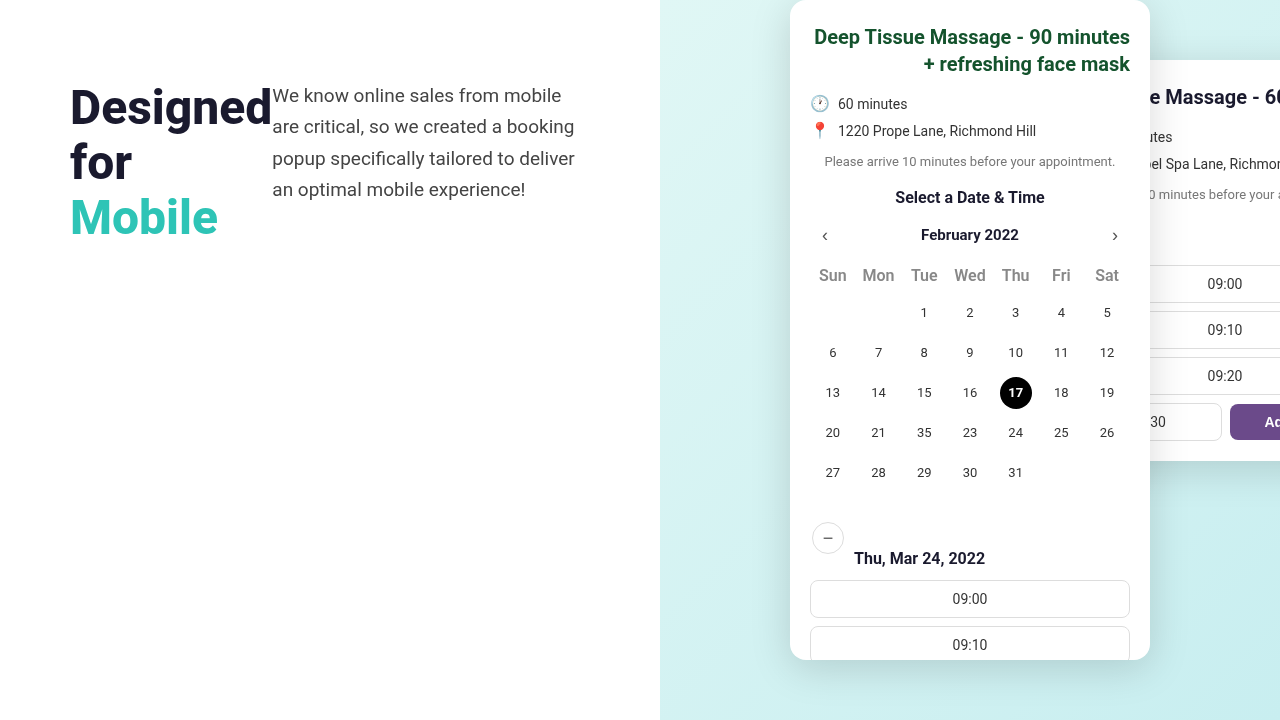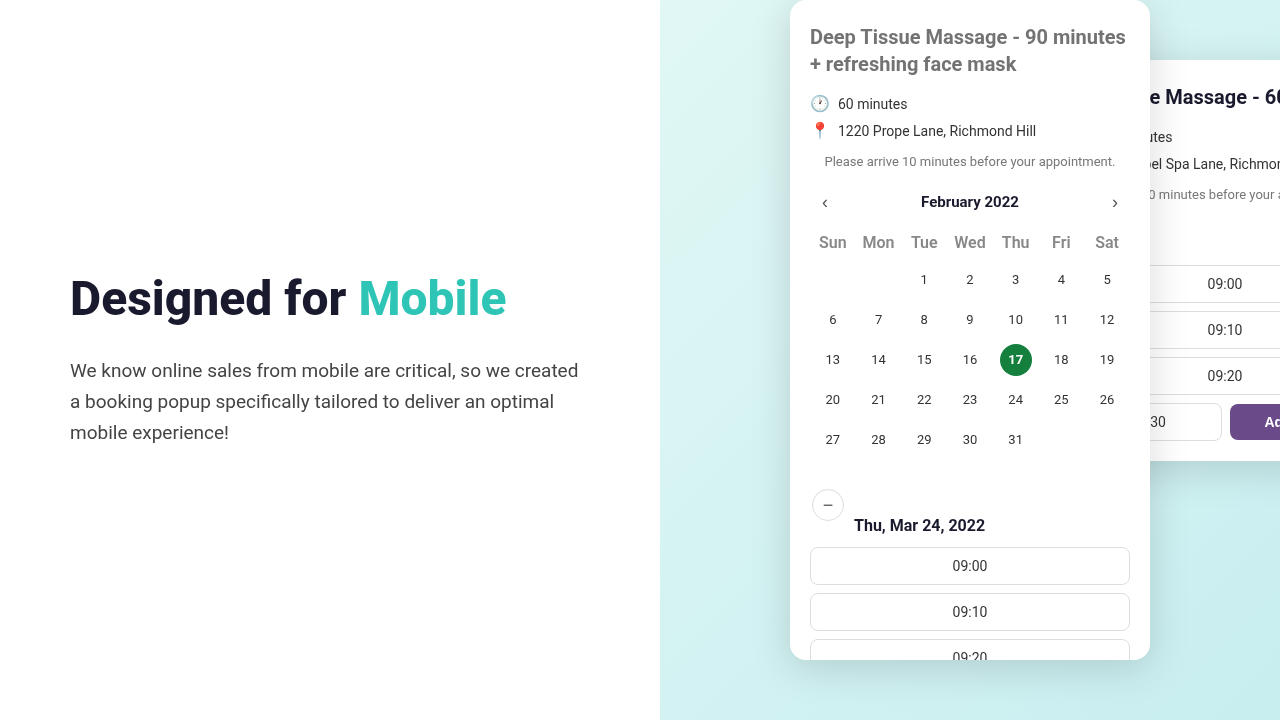--- a/index.html
+++ b/index.html
@@ -12,21 +12,20 @@
       display: flex;
       position: relative;
     }
 
     
     .left-section {
       width: 660px;
       flex-shrink: 0;
       padding: 80px 70px;
       display: flex;
-      flex-direction: column;
       justify-content: center;
       background: #fff;
     }
 
     .left-section h1 {
       font-size: 48px;
       font-weight: 800;
       color: #1a1a2e;
       margin-bottom: 28px;
       line-height: 1.15;
@@ -63,22 +62,22 @@
       padding: 24px 20px 20px;
       position: relative;
       z-index: 2;
       max-height: 660px;
       overflow: hidden;
     }
 
     .card-title {
       font-size: 20px;
       font-weight: 700;
-      color: #737373;
-      text-align: left;
+      color: #14532d;
+      text-align: right;
       margin-bottom: 16px;
       line-height: 1.35;
     }
 
     .card-meta {
       display: flex;
       flex-direction: column;
       gap: 8px;
       margin-bottom: 12px;
     }
@@ -168,21 +167,21 @@
       display: inline-flex;
       align-items: center;
       justify-content: center;
       width: 32px;
       height: 32px;
       border-radius: 50%;
       cursor: pointer;
     }
 
     .calendar-grid td .day-cell.selected {
-      background: #15803d;
+      background: #000000;
       color: #fff;
       font-weight: 700;
     }
 
     
     .selected-date-row {
       display: flex;
       align-items: center;
       gap: 10px;
       margin-bottom: 12px;
@@ -297,20 +296,21 @@
         <span>60 minutes</span>
       </div>
       <div class="meta-row">
         <span class="meta-icon">📍</span>
         <span>1220 Prope Lane, Richmond Hill</span>
       </div>
     </div>
 
     <div class="card-note">Please arrive 10 minutes before your appointment.</div>
 
+    <div class="section-title">Select a Date &amp; Time</div>
 
     <div class="calendar">
       <div class="calendar-header">
         <button class="calendar-nav">‹</button>
         <span class="calendar-month">February 2022</span>
         <button class="calendar-nav">›</button>
       </div>
       <table class="calendar-grid">
         <thead>
           <tr>
@@ -347,21 +347,21 @@
             <td><span class="day-cell">14</span></td>
             <td><span class="day-cell">15</span></td>
             <td><span class="day-cell">16</span></td>
             <td><span class="day-cell selected">17</span></td>
             <td><span class="day-cell">18</span></td>
             <td><span class="day-cell">19</span></td>
           </tr>
           <tr>
             <td><span class="day-cell">20</span></td>
             <td><span class="day-cell">21</span></td>
-            <td><span class="day-cell">22</span></td>
+            <td><span class="day-cell">35</span></td>
             <td><span class="day-cell">23</span></td>
             <td><span class="day-cell">24</span></td>
             <td><span class="day-cell">25</span></td>
             <td><span class="day-cell">26</span></td>
           </tr>
           <tr>
             <td><span class="day-cell">27</span></td>
             <td><span class="day-cell">28</span></td>
             <td><span class="day-cell">29</span></td>
             <td><span class="day-cell">30</span></td>

